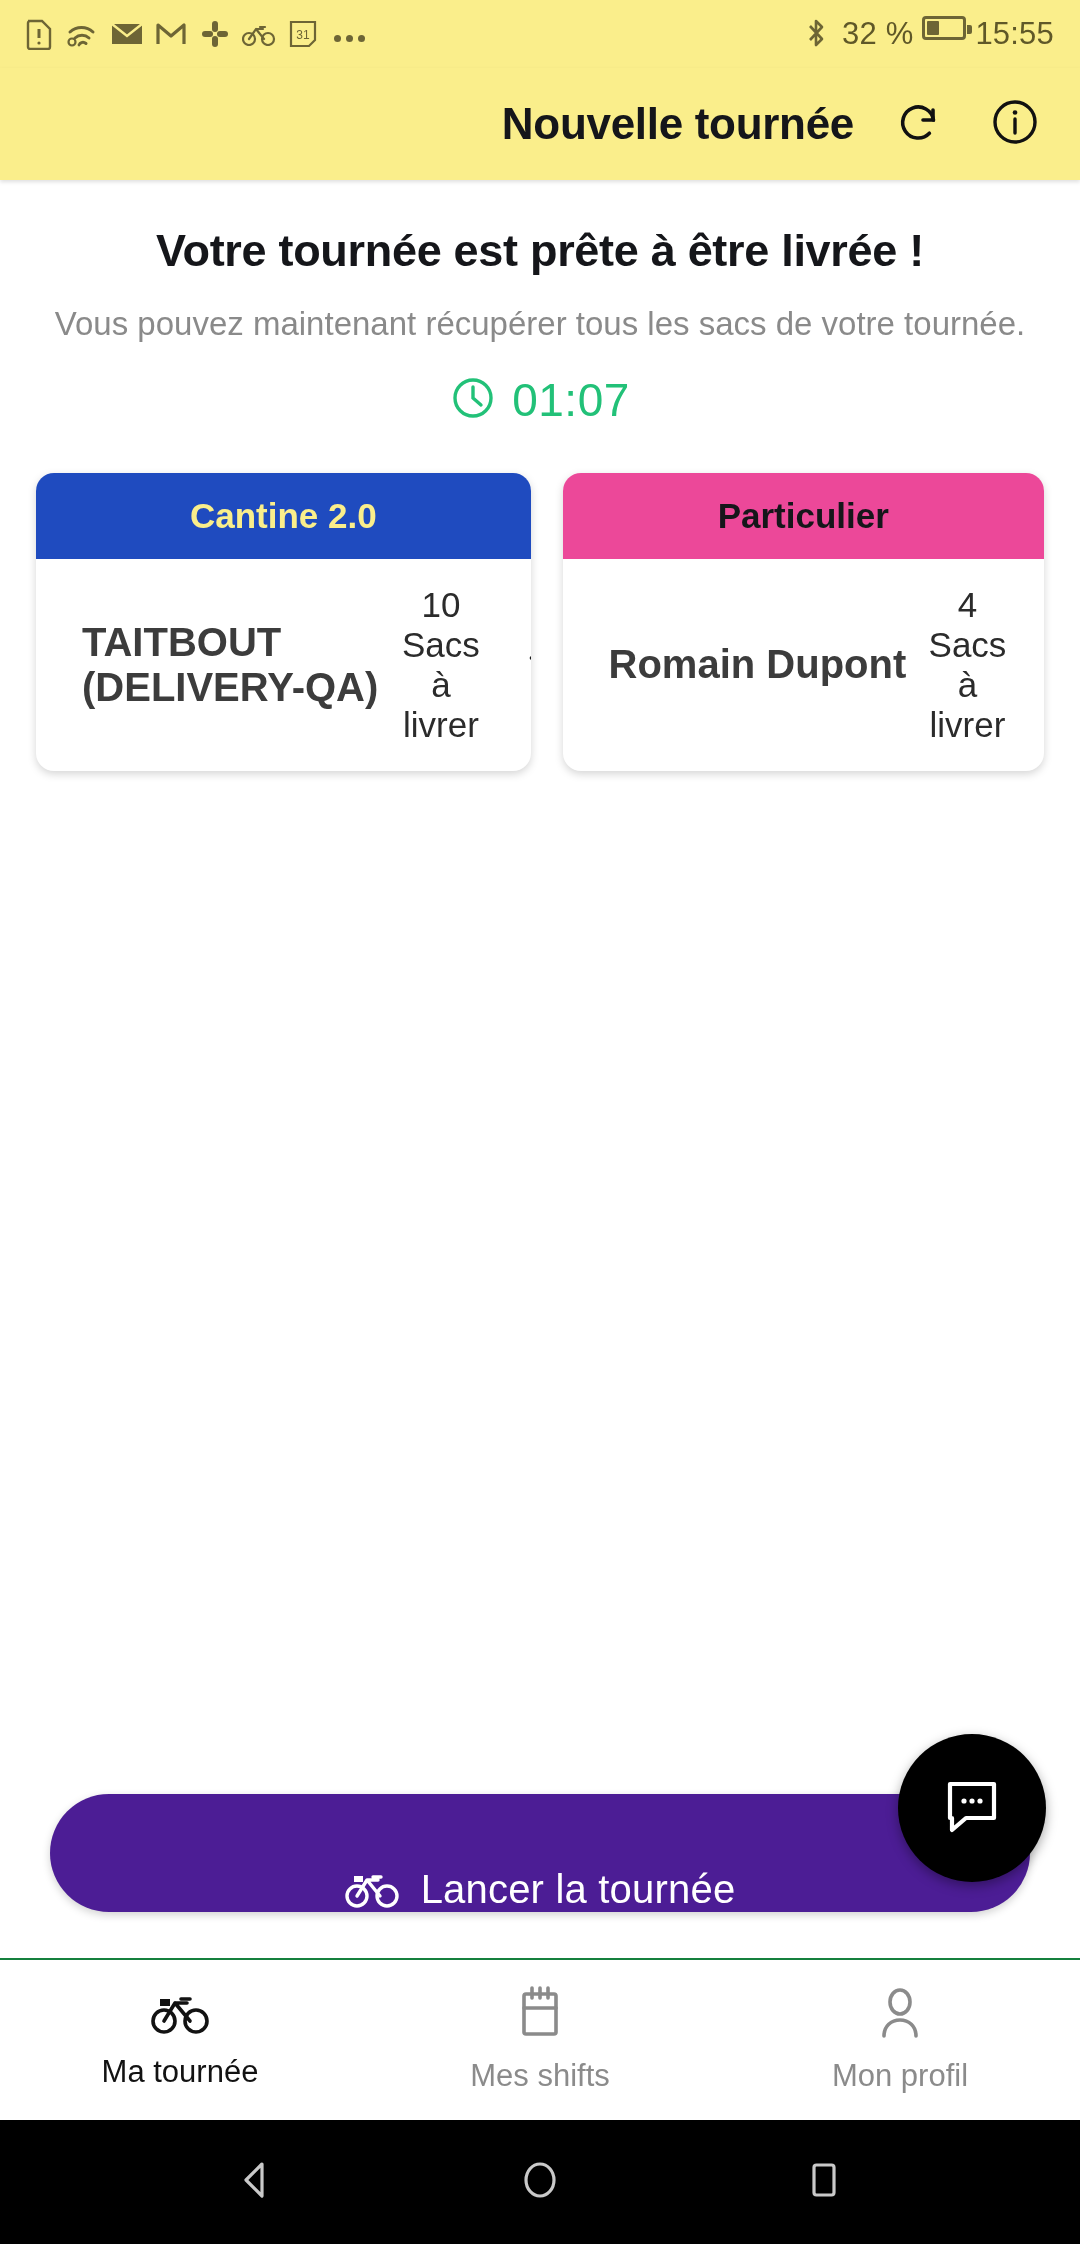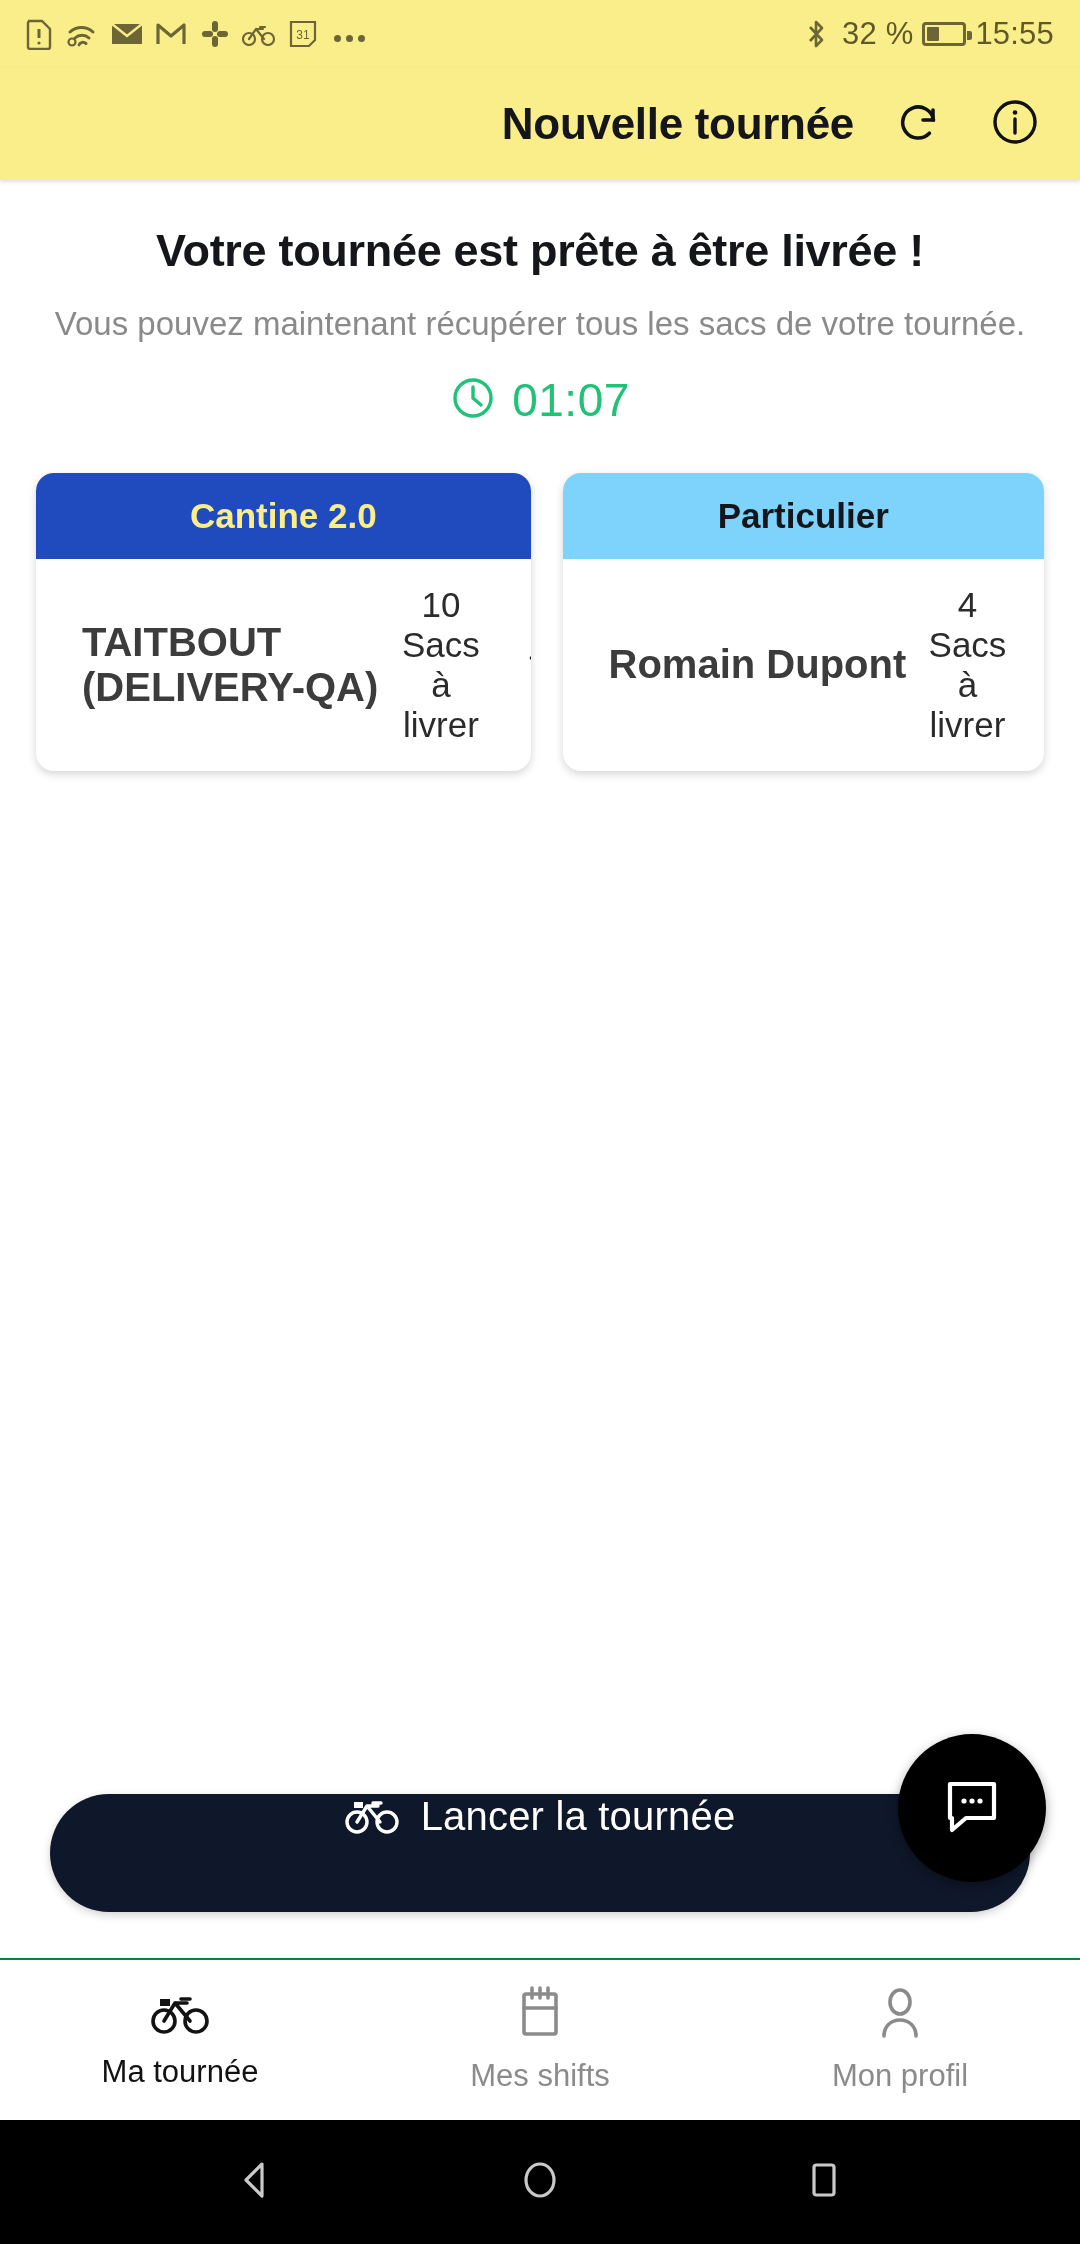--- a/index.html
+++ b/index.html
@@ -26,21 +26,20 @@
     height: 68px;
     background: #FAEE8B;
     display: flex;
     align-items: center;
     justify-content: space-between;
     padding: 0 26px 0 22px;
     flex: 0 0 auto;
   }
   .status-left, .status-right {
     display: flex;
-    align-items: center;
   }
   .status-left { gap: 10px; }
   .status-right { gap: 9px; }
   .sicon {
     width: 34px;
     height: 34px;
     display: flex;
     align-items: center;
     justify-content: center;
     color: #6d6535;
@@ -175,21 +174,21 @@
   }
   .card-header {
     height: 86px;
     display: flex;
     align-items: center;
     justify-content: center;
     font-size: 35px;
     font-weight: bold;
   }
   .card-header.blue   { background: #1F4BBF; color: #FAEE8B; }
-  .card-header.yellow { background: #7dd3fc; color: #15161a; }
+  .card-header.yellow { background: #ec4899; color: #15161a; }
 
   .card-body {
     display: flex;
     align-items: center;
     min-height: 200px;
     padding: 26px 36px 26px 46px;
     gap: 20px;
   }
   .card-name {
     flex: 0 0 300px;
@@ -218,23 +217,23 @@
     position: relative;
     margin-top: auto;
     padding: 0 50px 46px 50px;
     display: flex;
     align-items: center;
   }
   .cta-button {
     flex: 1 1 auto;
     height: 118px;
     border-radius: 60px;
-    background: #0f172a;
-    display: flex;
-    align-items: flex-start;
+    background: #4c1d95;
+    display: flex;
+    align-items: flex-end;
     justify-content: center;
     gap: 22px;
     color: #ffffff;
     box-shadow: 0 3px 8px rgba(0,0,0,0.18);
   }
   .cta-label {
     font-size: 40px;
     color: #ffffff;
     font-weight: 500;
     letter-spacing: 0.2px;

